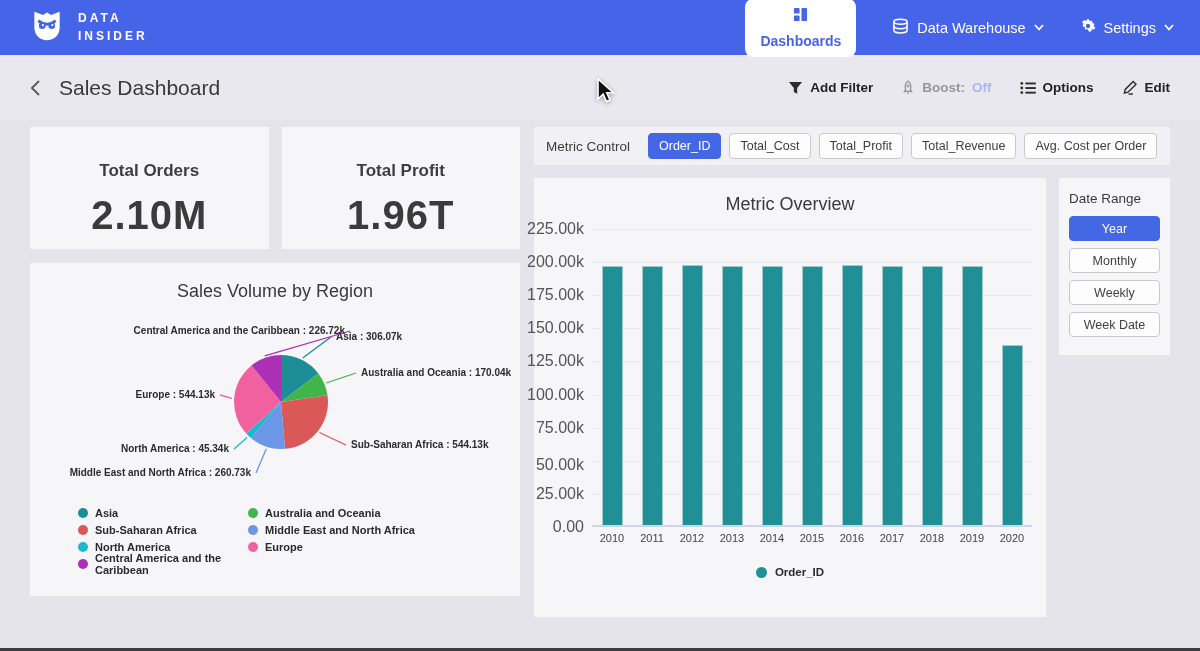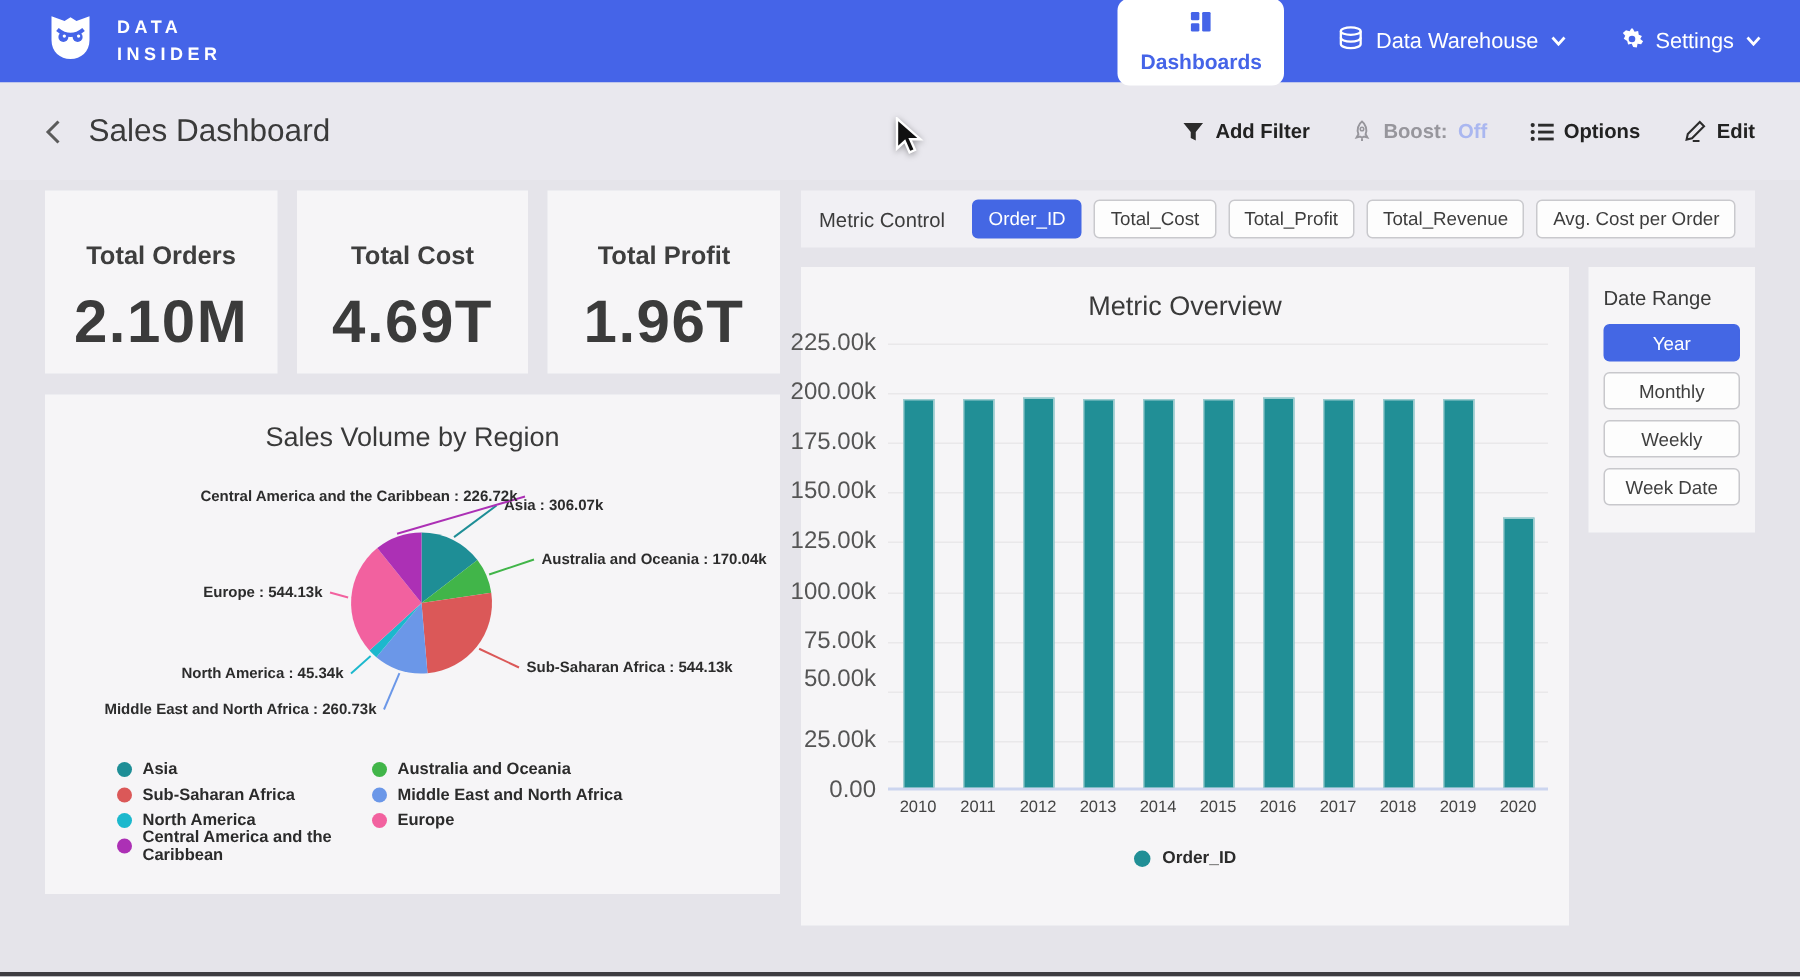--- a/index.html
+++ b/index.html
@@ -174,24 +174,20 @@
 
 <div class="main">
 
   <div class="left-col">
     <div class="kpi-row">
       <div class="kpi-card">
         <div class="kpi-label">Total Orders</div>
         <div class="kpi-value">2.10M</div>
       </div>
       <div class="kpi-card">
-        <div class="kpi-label">Total Cost</div>
-        <div class="kpi-value">4.69T</div>
-      </div>
-      <div class="kpi-card">
         <div class="kpi-label">Total Profit</div>
         <div class="kpi-value">1.96T</div>
       </div>
     </div>
 
     <div class="pie-card">
       <h2 class="card-title">Sales Volume by Region</h2>
       <div class="pie-area">
         <svg id="pie-svg" width="490" height="192" viewBox="0 0 490 192">
             <path d="M251,96 L251.0,49.0 A47,47 0 0 1 288.3,67.4 Z" fill="#1e8e96"></path>
@@ -271,21 +267,21 @@
         <h2 class="card-title" style="padding-top:16px;">Metric Overview</h2>
         <div class="plot-wrap">
           <div class="y-axis" id="y-axis">
               <span class="y-tick" style="top: 0px;">225.00k</span>
               <span class="y-tick" style="top: 33.1111px;">200.00k</span>
               <span class="y-tick" style="top: 66.2222px;">175.00k</span>
               <span class="y-tick" style="top: 99.3333px;">150.00k</span>
               <span class="y-tick" style="top: 132.444px;">125.00k</span>
               <span class="y-tick" style="top: 165.556px;">100.00k</span>
               <span class="y-tick" style="top: 198.667px;">75.00k</span>
-              <span class="y-tick" style="top: 224px;">50.00k</span>
+              <span class="y-tick" style="top: 236px;">50.00k</span>
               <span class="y-tick" style="top: 264.889px;">25.00k</span>
               <span class="y-tick" style="top: 298px;">0.00</span>
             </div>
           <div class="plot" id="plot">
               <div class="gridline" style="top: 264.889px;"></div>
               <div class="gridline" style="top: 231.778px;"></div>
               <div class="gridline" style="top: 198.667px;"></div>
               <div class="gridline" style="top: 165.556px;"></div>
               <div class="gridline" style="top: 132.444px;"></div>
               <div class="gridline" style="top: 99.3333px;"></div>

